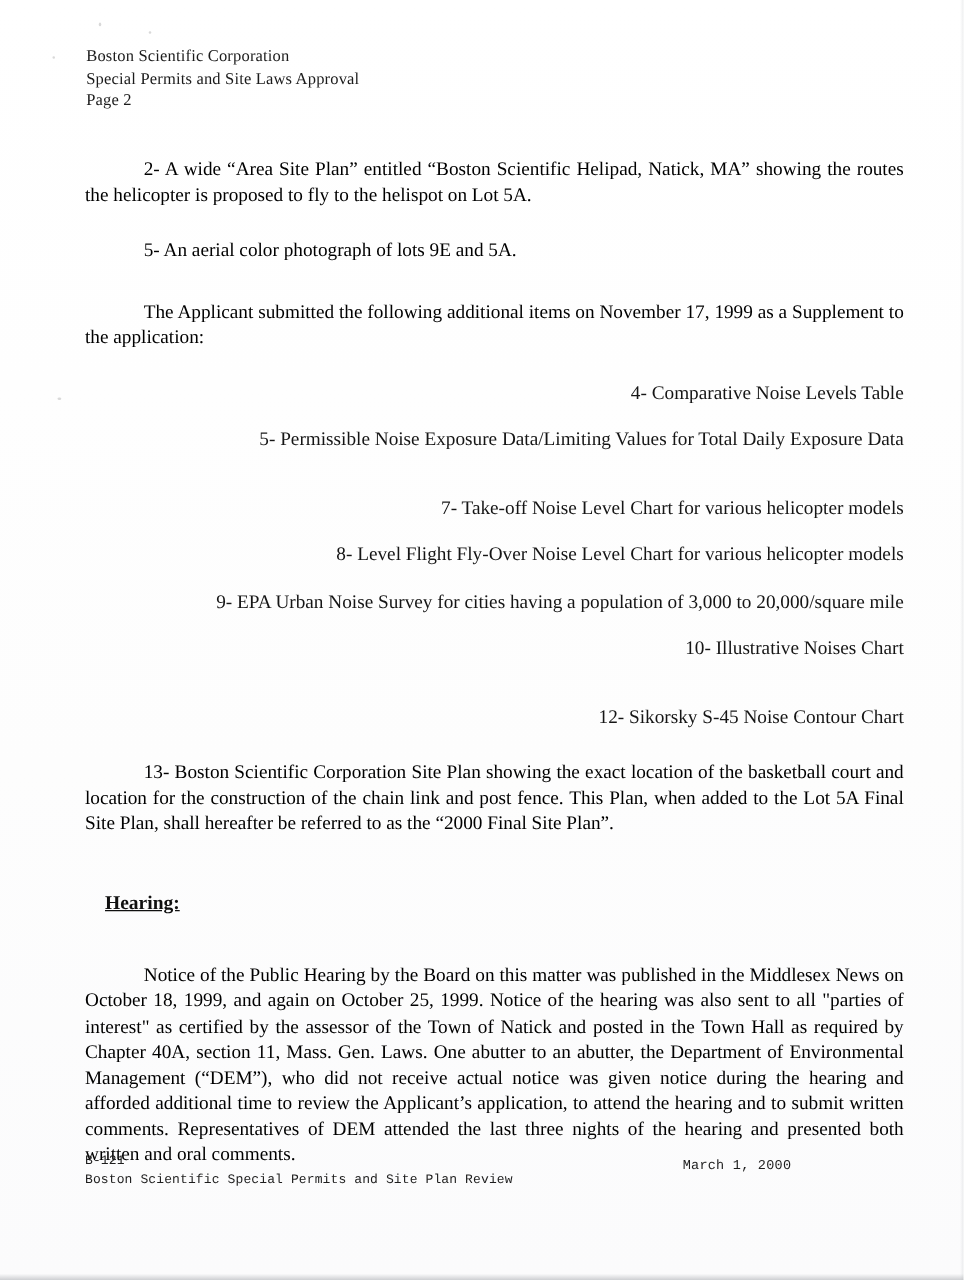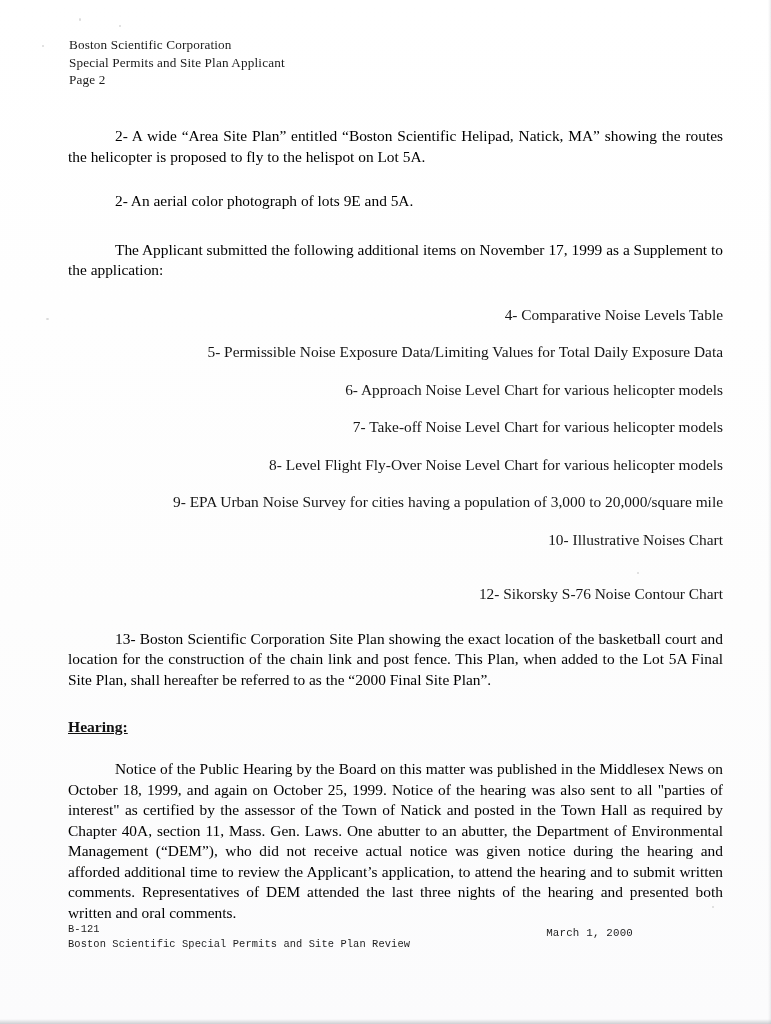--- a/index.html
+++ b/index.html
@@ -99,21 +99,21 @@
     padding-left: 49px;
     color: #151515;
     text-align: right;
   }
 
   .gap-sm { height: 17px; }
   .gap-md { height: 24px; }
   .gap-lg { height: 28px; }
 
   h2.section-heading {
-    margin: 0;
+    margin: 16px;
     font-size: 15.6px;
     line-height: 21px;
     font-weight: bold;
     text-decoration: underline;
     color: #101010;
   }
 
   
   .footer {
     position: absolute;
@@ -160,62 +160,61 @@
   <div class="speck" style="left:81px;  top:44px; width:3px; height:2px;"></div>
   <div class="speck" style="left:42px;  top:45px; width:2px; height:2px;"></div>
   <div class="speck" style="left:46px;  top:318px; width:3px; height:2px;"></div>
   <div class="speck" style="left:637px; top:572px; width:2px; height:2px;"></div>
   <div class="speck" style="left:712px; top:906px; width:2px; height:2px;"></div>
 
   <div class="content softened">
 
     <div class="letterhead">
       <div>Boston Scientific Corporation</div>
-      <div>Special Permits and Site Plan Applicant</div>
+      <div>Special Permits and Site Laws Approval</div>
       <div>Page 2</div>
     </div>
 
     <div class="body-area">
 
       <p class="para">2- A wide “Area Site Plan” entitled “Boston Scientific Helipad, Natick, MA” showing the routes the helicopter is proposed to fly to the helispot on Lot 5A.</p>
 
       <div class="gap-md"></div>
 
-      <p class="para">2- An aerial color photograph of lots 9E and 5A.</p>
+      <p class="para">5- An aerial color photograph of lots 9E and 5A.</p>
 
       <div class="gap-lg"></div>
 
       <p class="para">The Applicant submitted the following additional items on November 17, 1999 as a Supplement to the application:</p>
 
       <div class="gap-md"></div>
 
       <p class="item">4- Comparative Noise Levels Table</p>
       <div class="gap-sm"></div>
 
       <p class="item">5- Permissible Noise Exposure Data/Limiting Values for Total Daily Exposure Data</p>
       <div class="gap-sm"></div>
 
-      <p class="item">6- Approach Noise Level Chart for various helicopter models</p>
       <div class="gap-sm"></div>
 
       <p class="item">7- Take-off Noise Level Chart for various helicopter models</p>
       <div class="gap-sm"></div>
 
       <p class="item">8- Level Flight Fly-Over Noise Level Chart for various helicopter models</p>
       <div class="gap-sm"></div>
 
       <p class="item">9- EPA Urban Noise Survey for cities having a population of 3,000 to 20,000/square mile</p>
       <div class="gap-sm"></div>
 
       <p class="item">10- Illustrative Noises Chart</p>
       <div class="gap-sm"></div>
 
       <div class="gap-sm"></div>
 
-      <p class="item">12- Sikorsky S-76 Noise Contour Chart</p>
+      <p class="item">12- Sikorsky S-45 Noise Contour Chart</p>
 
       <div class="gap-md"></div>
 
       <p class="para">13- Boston Scientific Corporation Site Plan showing the exact location of the basketball court and location for the construction of the chain link and post fence.  This Plan, when added to the Lot 5A Final Site Plan, shall hereafter be referred to as the “2000 Final Site Plan”.</p>
 
       <div style="height:26px;"></div>
 
       <h2 class="section-heading">Hearing:</h2>
 
       <div style="height:22px;"></div>

